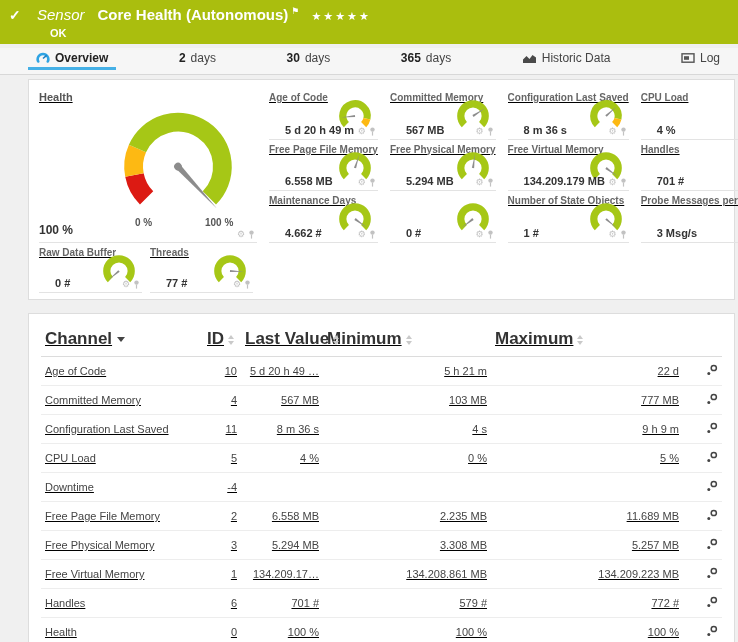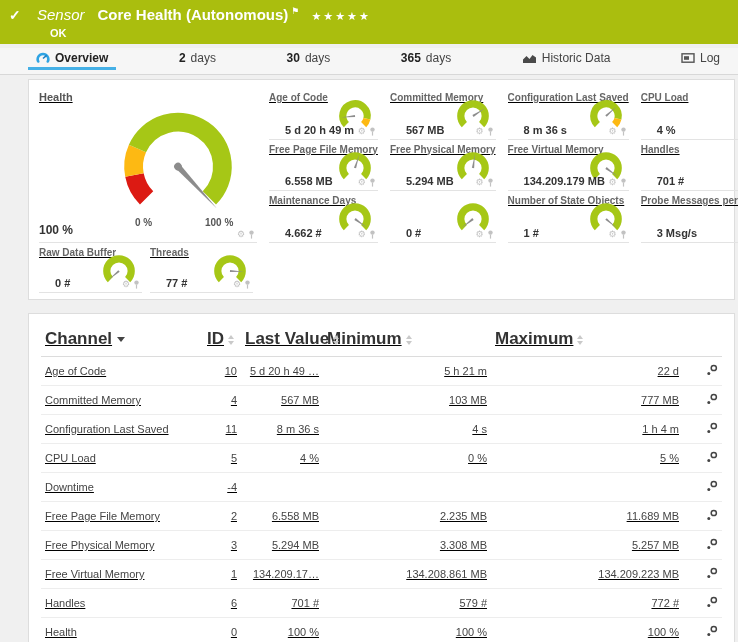--- a/index.html
+++ b/index.html
@@ -390,21 +390,21 @@
         <circle cx="7.8" cy="4" r="2.6" fill="none" stroke="#444" stroke-width="1.5"></circle>
         <circle cx="2.8" cy="9.4" r="1.5" fill="#444"></circle>
       </svg>
     </td>
   </tr>
         <tr>
     <td class="cell-channel">Configuration Last Saved</td>
     <td class="al-r cell-id">11</td>
     <td class="al-r cell-last">8 m 36 s</td>
     <td class="al-r cell-min">4 s</td>
-    <td class="al-r cell-max">1 h 4 m</td>
+    <td class="al-r cell-max">9 h 9 m</td>
     <td class="al-r row-tools">
       <svg width="12" height="12" viewBox="0 0 12 12">
         <circle cx="7.8" cy="4" r="2.6" fill="none" stroke="#444" stroke-width="1.5"></circle>
         <circle cx="2.8" cy="9.4" r="1.5" fill="#444"></circle>
       </svg>
     </td>
   </tr>
         <tr>
     <td class="cell-channel">CPU Load</td>
     <td class="al-r cell-id">5</td>

